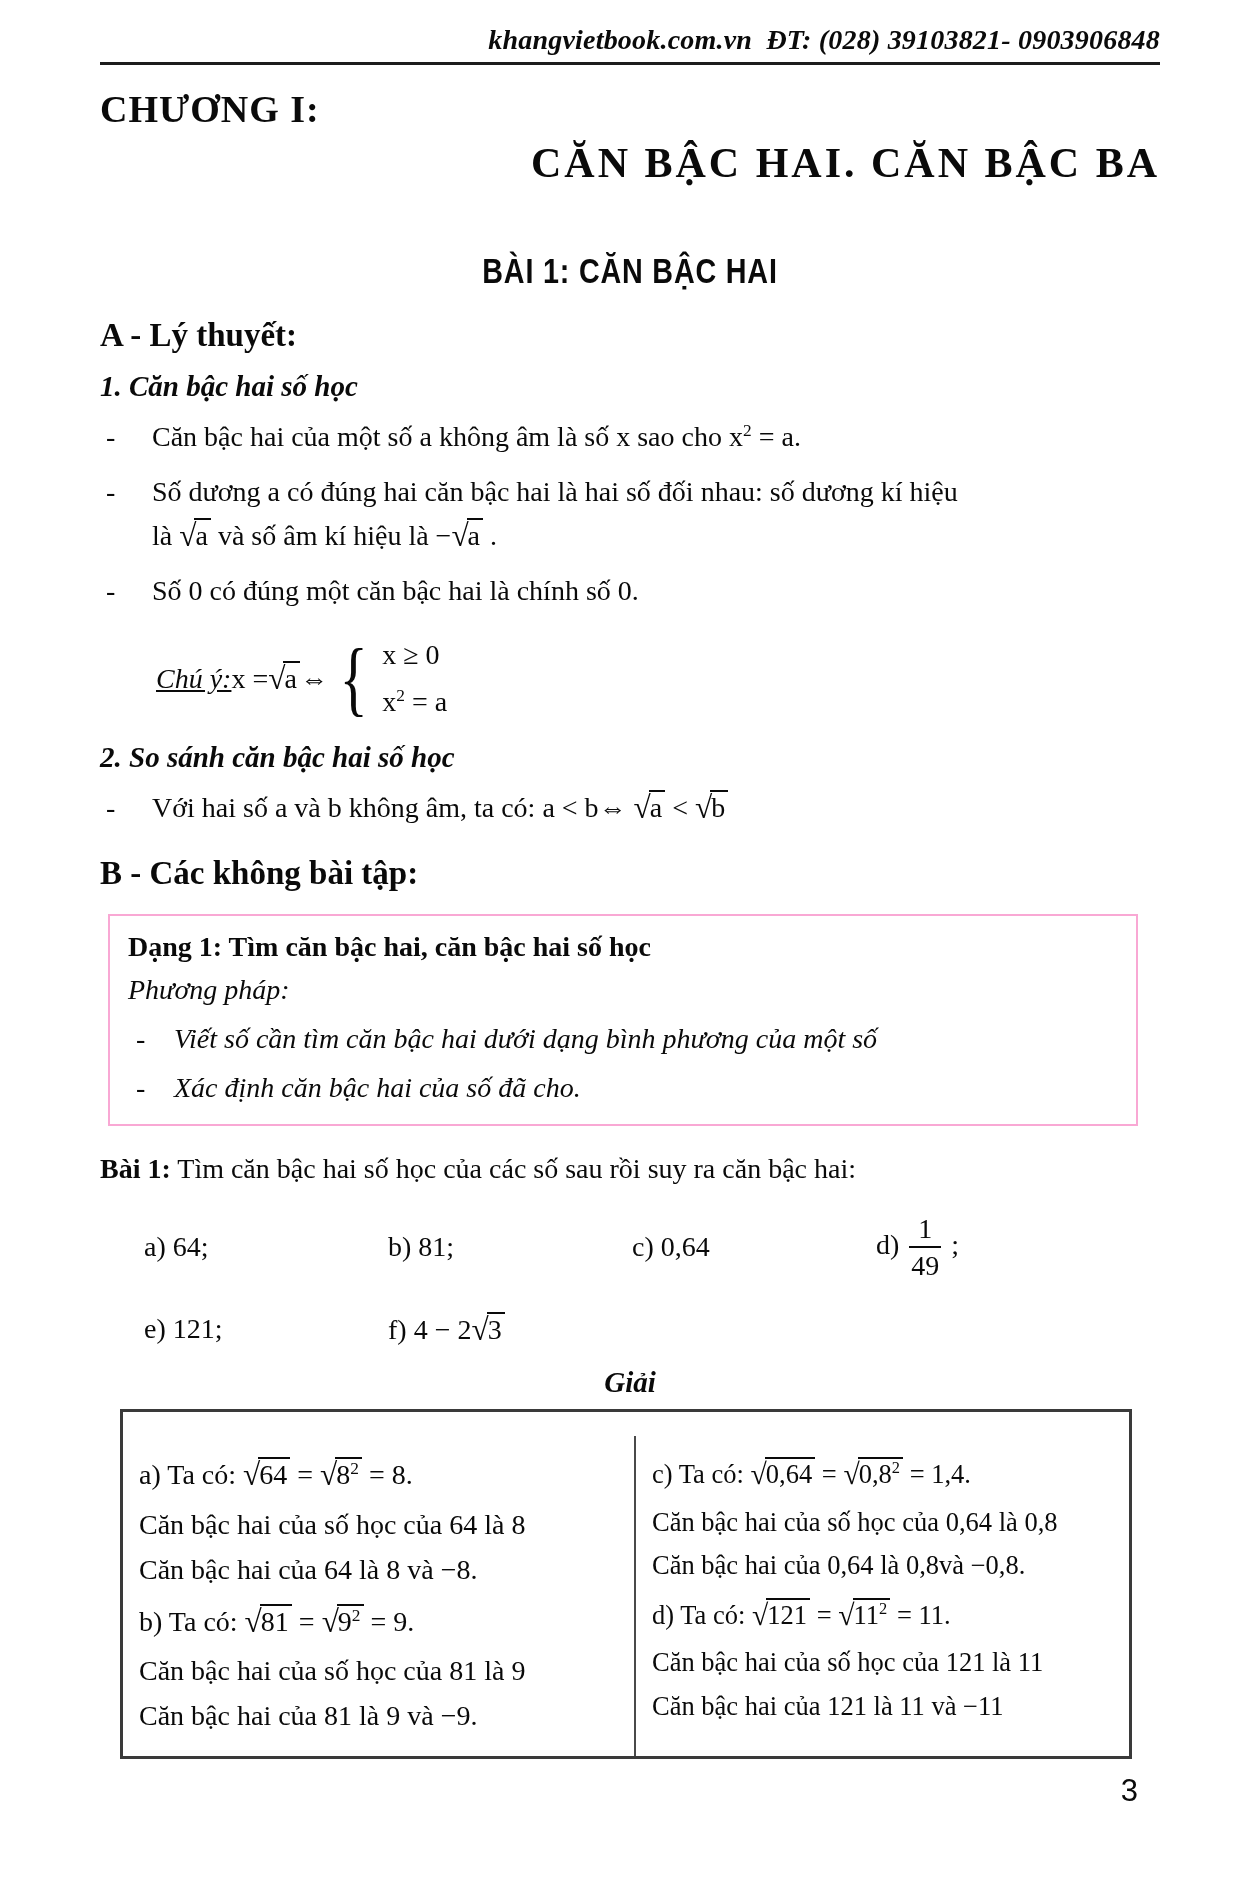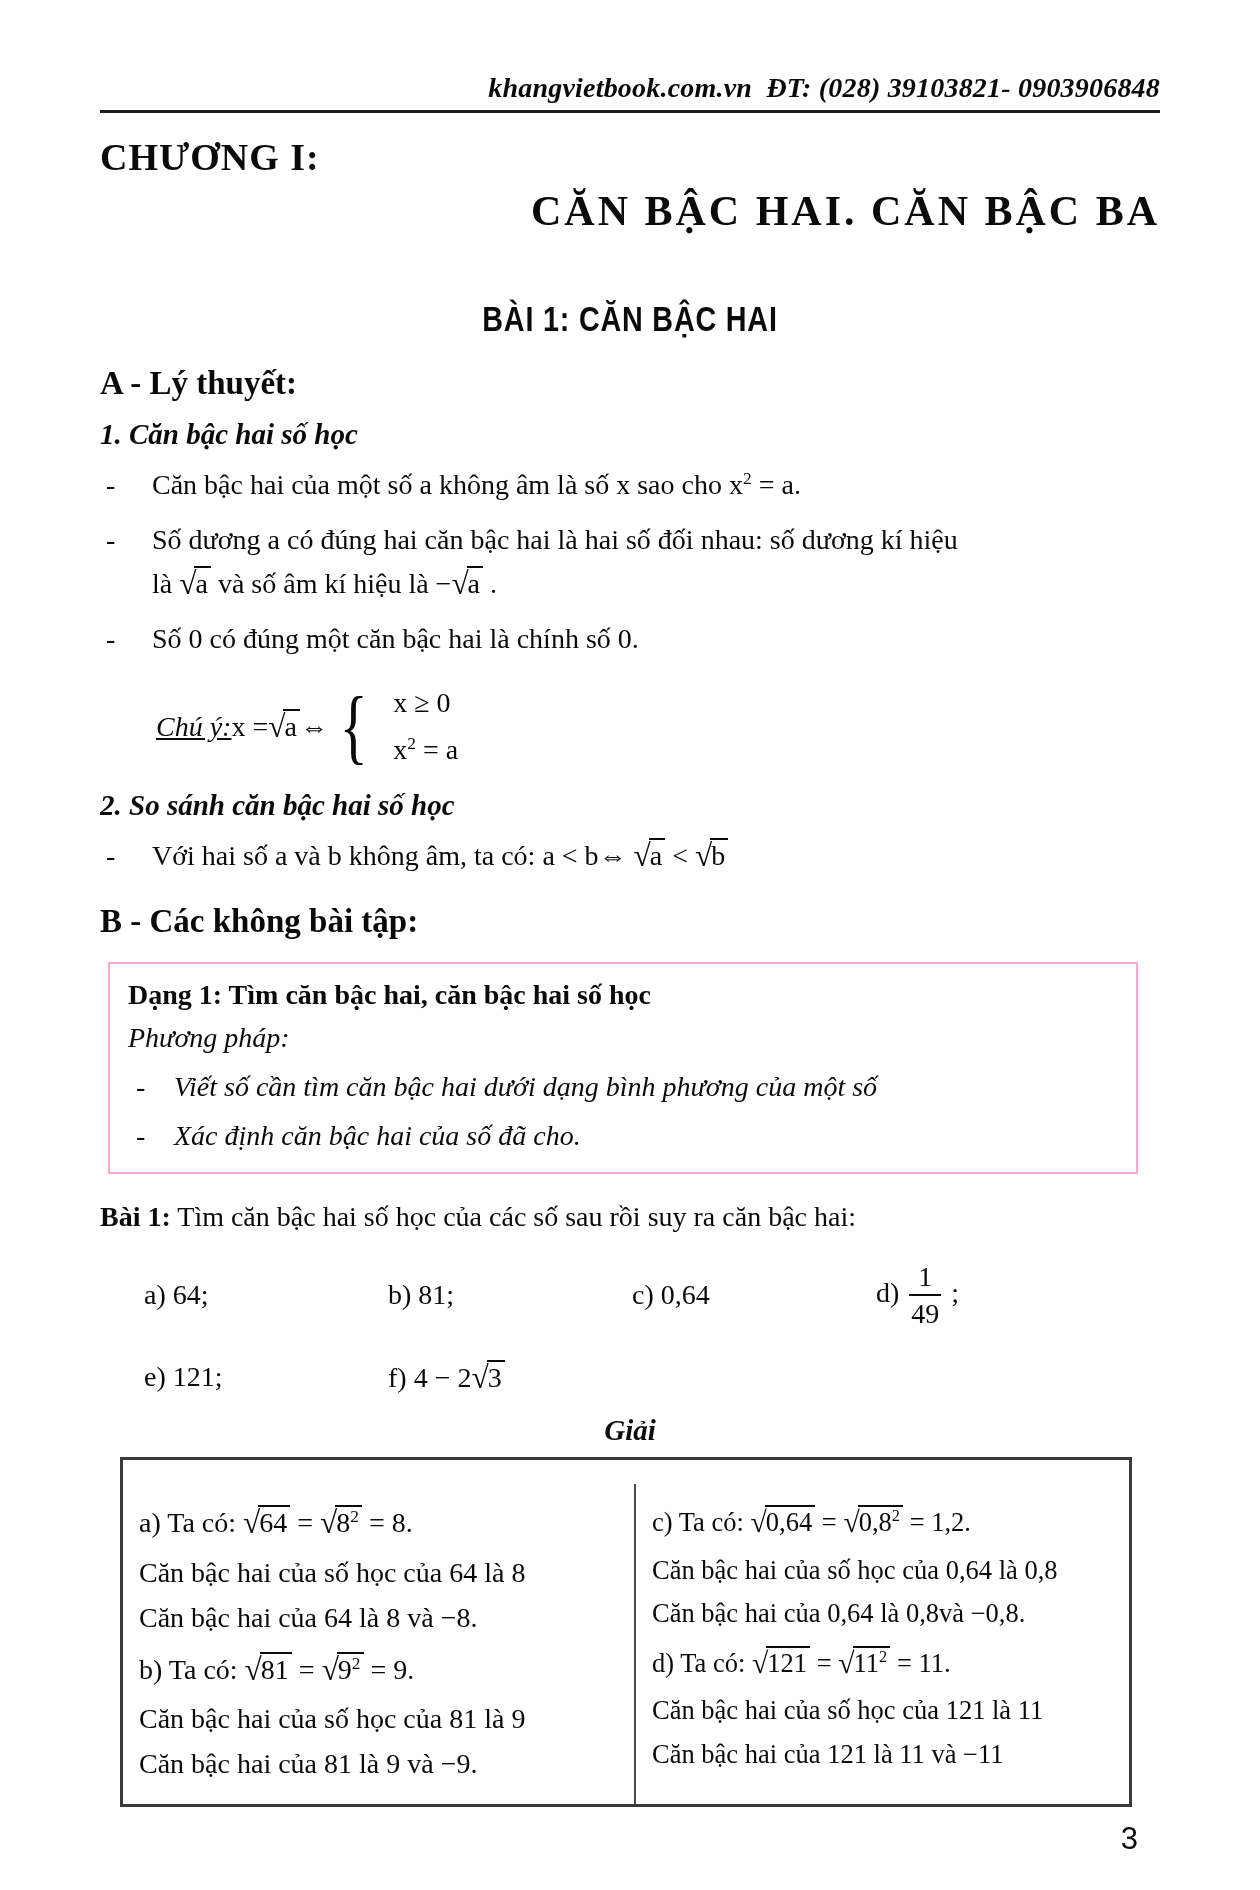--- a/index.html
+++ b/index.html
@@ -9,21 +9,21 @@
     width:1260px; height:1890px;
     background:#fff;
     color:#0a0a0a;
     font-family:"Liberation Serif","DejaVu Serif",serif;
     font-size:28px;
     padding:0 100px;
     overflow:hidden;
   }
   
   .hdr {
-    padding-top:72px;
+    padding-top:24px;
     text-align:right;
     font-style:italic;
     font-weight:bold;
     font-size:28px;
     letter-spacing:0.2px;
   }
   .hdr-rule {
     margin-top:6px;
     border-top:3px solid #1c1c1c;
   }
@@ -86,21 +86,21 @@
     display:inline-flex; flex-direction:column; align-items:center;
     vertical-align:middle; line-height:1.15; margin:0 3px; text-align:center;
   }
   .frac .num { padding:0 9px 1px; border-bottom:2.2px solid #0a0a0a; }
   .frac .den { padding-top:2px; }
   .cases { display:inline-flex; align-items:center; vertical-align:middle; margin-left:6px; }
   .cases .brace {
     font-size:82px; line-height:0.95; font-weight:400;
     transform:scaleX(0.72); transform-origin:center;
   }
-  .cases .rows { display:inline-flex; flex-direction:column; gap:16px; margin-left:20px; }
+  .cases .rows { display:inline-flex; flex-direction:column; gap:16px; margin-left:9px; }
   .cases .crow { line-height:1.1; }
   
   .method-box {
     margin:22px 0 0 8px;
     width:1030px;
     border:2px solid #f9a8d4;
     padding:10px 22px 14px 18px;
   }
   .method-box .box-title { font-weight:bold; font-size:28px; line-height:1.5; }
   .method-box .method-label { font-style:italic; font-size:28px; line-height:1.6; }
@@ -232,21 +232,21 @@
   <div class="sol-table">
     <div class="sol-cell left">
       <div class="sol-line math"><span>a) Ta có: </span><span class="sqrt"><span class="sign">√</span><span class="rad">64</span></span><span> = </span><span class="sqrt"><span class="sign">√</span><span class="rad">8<sup>2</sup></span></span><span> = 8.</span></div>
       <div class="sol-line"><span>Căn bậc hai của số học của 64 là 8</span></div>
       <div class="sol-line"><span>Căn bậc hai của 64 là 8 và −8.</span></div>
       <div class="sol-line math"><span>b) Ta có: </span><span class="sqrt"><span class="sign">√</span><span class="rad">81</span></span><span> = </span><span class="sqrt"><span class="sign">√</span><span class="rad">9<sup>2</sup></span></span><span> = 9.</span></div>
       <div class="sol-line"><span>Căn bậc hai của số học của 81 là 9</span></div>
       <div class="sol-line"><span>Căn bậc hai của 81 là 9 và −9.</span></div>
     </div>
     <div class="sol-cell right">
-      <div class="sol-line math"><span>c) Ta có: </span><span class="sqrt"><span class="sign">√</span><span class="rad">0,64</span></span><span> = </span><span class="sqrt"><span class="sign">√</span><span class="rad">0,8<sup>2</sup></span></span><span> = 1,2.</span></div>
+      <div class="sol-line math"><span>c) Ta có: </span><span class="sqrt"><span class="sign">√</span><span class="rad">0,64</span></span><span> = </span><span class="sqrt"><span class="sign">√</span><span class="rad">0,8<sup>2</sup></span></span><span> = 1,4.</span></div>
       <div class="sol-line"><span>Căn bậc hai của số học của 0,64 là 0,8</span></div>
       <div class="sol-line"><span>Căn bậc hai của 0,64 là 0,8và −0,8.</span></div>
       <div class="sol-line math"><span>d) Ta có: </span><span class="sqrt"><span class="sign">√</span><span class="rad">121</span></span><span> = </span><span class="sqrt"><span class="sign">√</span><span class="rad">11<sup>2</sup></span></span><span> = 11.</span></div>
       <div class="sol-line"><span>Căn bậc hai của số học của 121 là 11</span></div>
       <div class="sol-line"><span>Căn bậc hai của 121 là 11 và −11</span></div>
     </div>
   </div>
 
   <div class="page-number">3</div>
 

